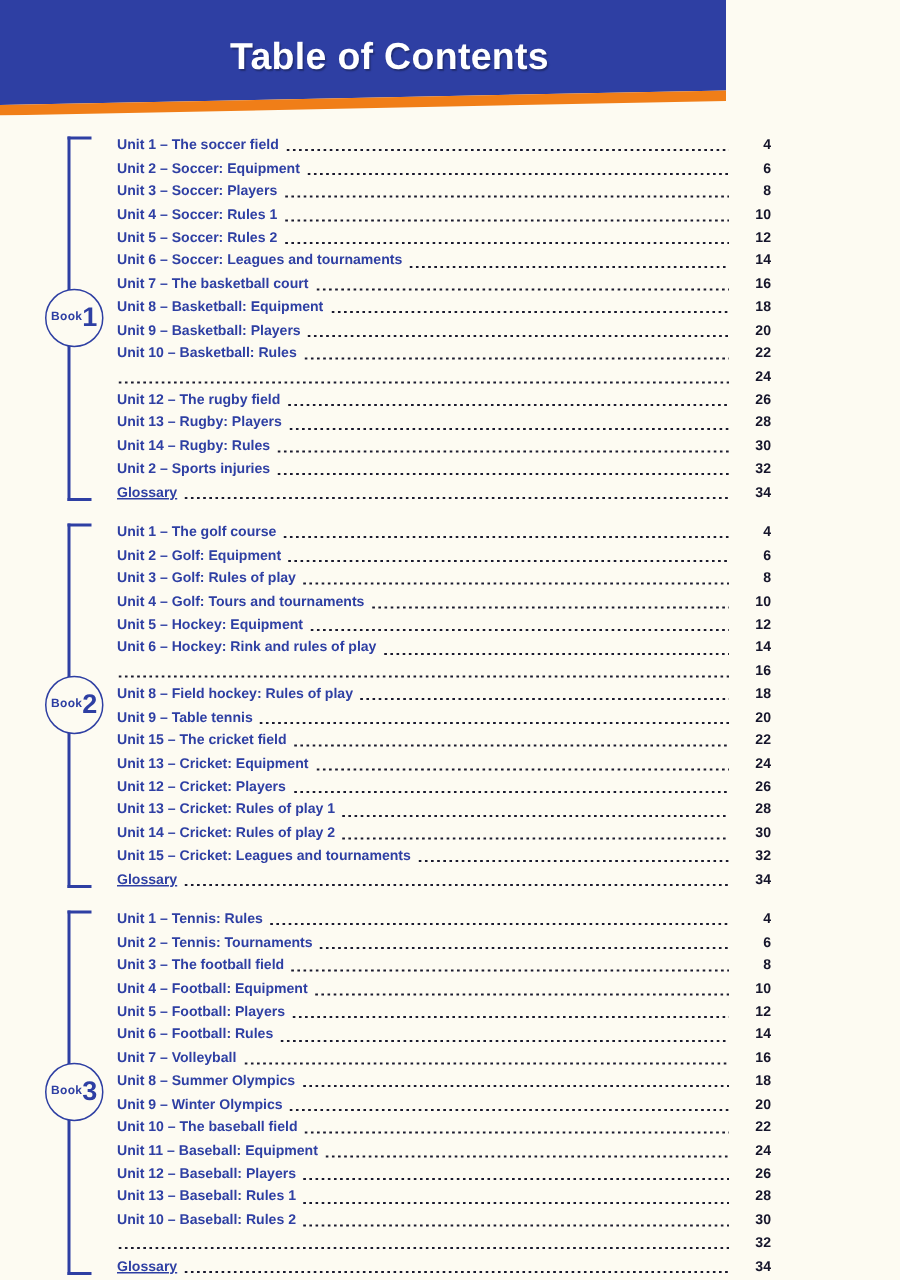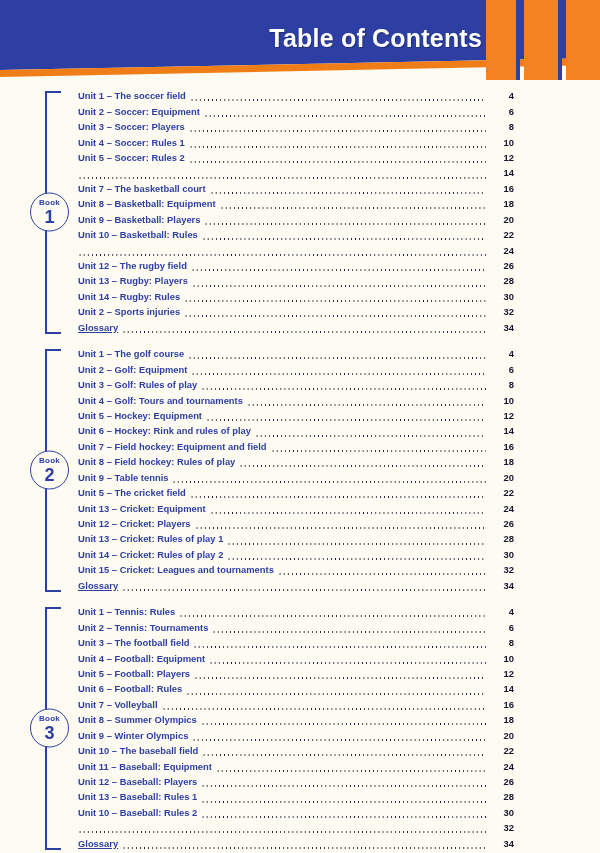--- a/index.html
+++ b/index.html
@@ -12,21 +12,21 @@
     background: #FDFBF2;
     font-family: "Liberation Sans", sans-serif;
     overflow: hidden;
     position: relative;
   }
 
   
   #header-band {
     position: absolute;
     left: 0; top: 0;
-    width: 600px;
+    width: 484px;
     height: 84px;
     overflow: hidden;
   }
   #header-blue {
     position: absolute;
     left: 0; top: 0;
     width: 600px;
     height: 72px;
     background: #2E3FA3;
     clip-path: polygon(0 0, 600px 0, 600px 58px, 0 70px);
@@ -113,21 +113,21 @@
     left: 30px;
     top: 50%;
     transform: translateY(-50%);
     width: 39px;
     height: 39px;
     border: 1.6px solid #2E3FA3;
     border-radius: 50%;
     background: #FDFBF2;
     box-sizing: border-box;
     display: flex;
-    flex-direction: column;
+    flex-direction: row;
     align-items: center;
     justify-content: center;
     line-height: 1;
   }
   .book-badge .badge-word {
     font-size: 8px;
     font-weight: bold;
     color: #2E3FA3;
     letter-spacing: 0.2px;
     margin-bottom: 1px;
@@ -227,20 +227,21 @@
           <span class="entry-label">Unit 4 – Soccer: Rules 1</span>
           <span class="leader"></span>
           <span class="entry-page">10</span>
         </div>
         <div class="entry">
           <span class="entry-label">Unit 5 – Soccer: Rules 2</span>
           <span class="leader"></span>
           <span class="entry-page">12</span>
         </div>
         <div class="entry">
+          <span class="entry-label">Unit 6 – Soccer: Leagues and tournaments</span>
           <span class="leader"></span>
           <span class="entry-page">14</span>
         </div>
         <div class="entry">
           <span class="entry-label">Unit 7 – The basketball court</span>
           <span class="leader"></span>
           <span class="entry-page">16</span>
         </div>
         <div class="entry">
           <span class="entry-label">Unit 8 – Basketball: Equipment</span>
@@ -323,36 +324,35 @@
           <span class="entry-label">Unit 5 – Hockey: Equipment</span>
           <span class="leader"></span>
           <span class="entry-page">12</span>
         </div>
         <div class="entry">
           <span class="entry-label">Unit 6 – Hockey: Rink and rules of play</span>
           <span class="leader"></span>
           <span class="entry-page">14</span>
         </div>
         <div class="entry">
-          <span class="entry-label">Unit 7 – Field hockey: Equipment and field</span>
           <span class="leader"></span>
           <span class="entry-page">16</span>
         </div>
         <div class="entry">
           <span class="entry-label">Unit 8 – Field hockey: Rules of play</span>
           <span class="leader"></span>
           <span class="entry-page">18</span>
         </div>
         <div class="entry">
           <span class="entry-label">Unit 9 – Table tennis</span>
           <span class="leader"></span>
           <span class="entry-page">20</span>
         </div>
         <div class="entry">
-          <span class="entry-label">Unit 5 – The cricket field</span>
+          <span class="entry-label">Unit 15 – The cricket field</span>
           <span class="leader"></span>
           <span class="entry-page">22</span>
         </div>
         <div class="entry">
           <span class="entry-label">Unit 13 – Cricket: Equipment</span>
           <span class="leader"></span>
           <span class="entry-page">24</span>
         </div>
         <div class="entry">
           <span class="entry-label">Unit 12 – Cricket: Players</span>

